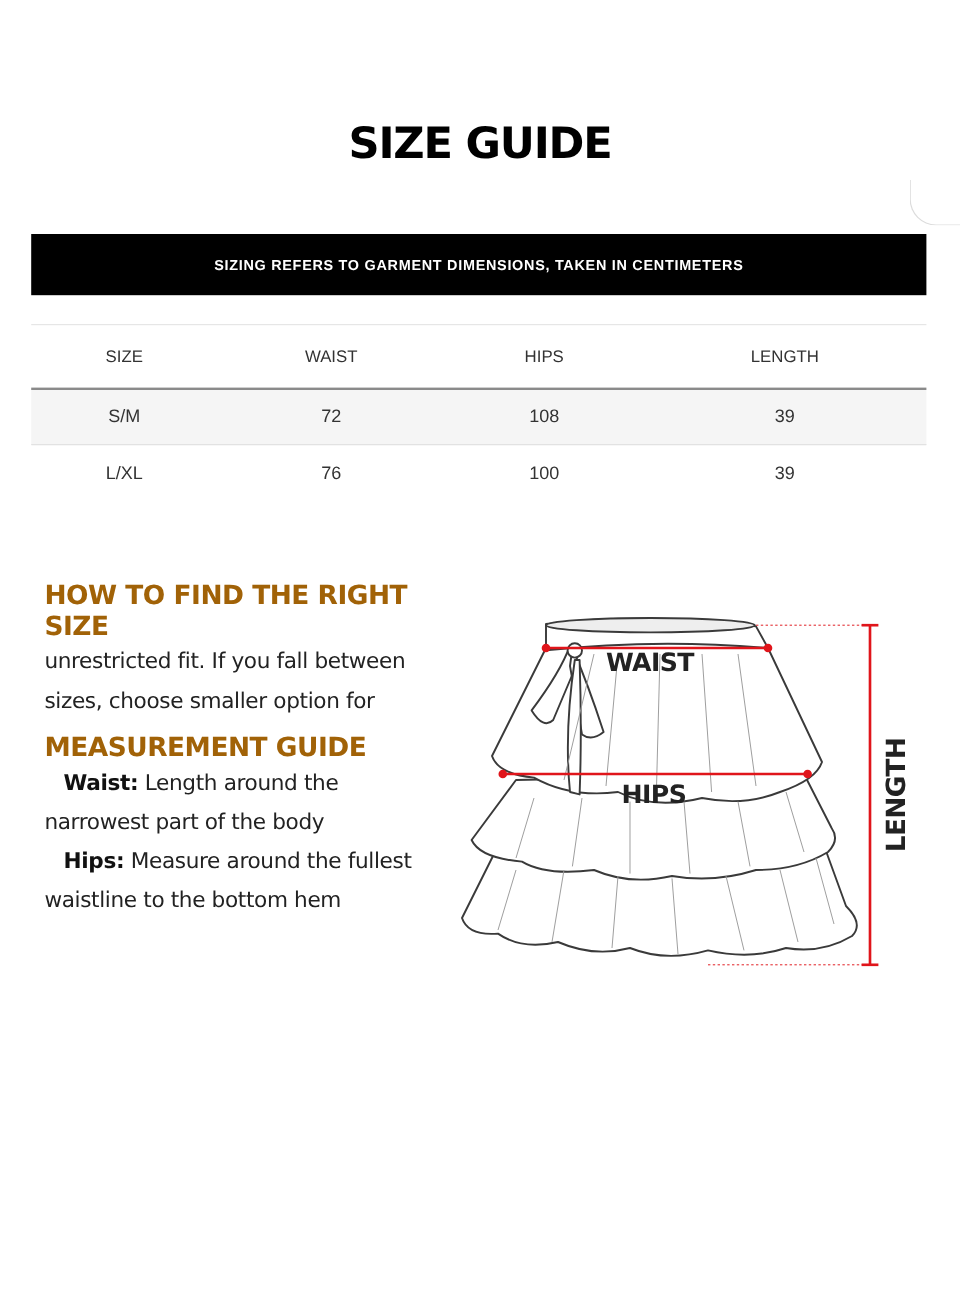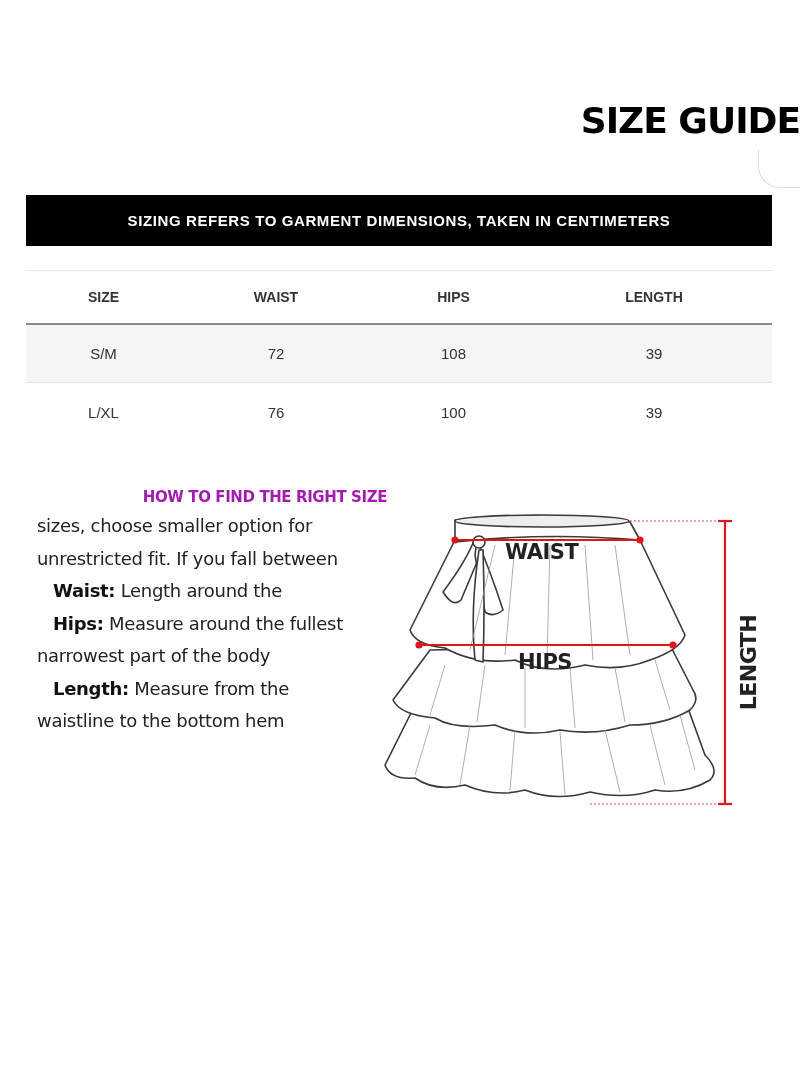--- a/index.html
+++ b/index.html
@@ -6,49 +6,49 @@
     html, body { width: 800px; height: 1091px; background: #ffffff; overflow: hidden; }
     body { position: relative; font-family: "Liberation Sans", sans-serif; color: #111; }
 
     .corner-curve {
       position: absolute; left: 758px; top: 150px; width: 60px; height: 38px;
       border: 1.5px solid #dcdcdc; border-top: none; border-right: none;
       border-bottom-left-radius: 22px;
     }
 
     .title {
-      position: absolute; left: 0; top: 100px; width: 800px; text-align: right;
+      position: absolute; left: 0; top: 100px; width: 800px; text-align: center;
       font-family: "DejaVu Sans", sans-serif; font-weight: bold; font-size: 36px;
       letter-spacing: -1px; color: #000;
     }
 
     .banner {
       position: absolute; left: 26px; top: 195px; width: 746px; height: 51px;
       background: #000; color: #fff; display: flex; align-items: center; justify-content: center;
-      font-family: "Liberation Sans", sans-serif; font-weight: bold; font-size: 15px; letter-spacing: 0.6px;
+      font-family: "Liberation Sans", sans-serif; font-weight: bold; font-size: 12px; letter-spacing: 0.6px;
     }
 
     .size-table {
       position: absolute; left: 26px; top: 270px; width: 746px;
       border-top: 1px solid #e6e6e6;
     }
-    .row { display: flex; align-items: center; height: 58px; font-size: 15px; color: #333; }
-    .row.header { height: 54px; font-weight: bold; font-size: 14px; color: #333; border-bottom: 2px solid #8a8a8a; }
+    .row { display: flex; align-items: center; height: 46px; font-size: 15px; color: #333; }
+    .row.header { height: 54px; font-weight: normal; font-size: 14px; color: #333; border-bottom: 2px solid #8a8a8a; }
     .row.alt { background: #f5f5f5; border-bottom: 1px solid #e2e2e2; }
     .cell { text-align: center; }
     .c0 { width: 155px; }
     .c1 { width: 190px; }
     .c2 { width: 165px; }
     .c3 { width: 236px; }
 
     .left-col {
       position: absolute; left: 37px; top: 484px; width: 350px;
       font-family: "DejaVu Sans", sans-serif; color: #1a1a1a;
     }
-    .left-col h3 { font-size: 15px; font-weight: bold; letter-spacing: -0.4px; line-height: 26px; color: #a21caf; text-align: right; }
+    .left-col h3 { font-size: 22px; font-weight: bold; letter-spacing: -0.4px; line-height: 26px; color: #a16207; }
     .left-col p { font-size: 18px; line-height: 32.5px; letter-spacing: -0.3px; color: #222; }
     .left-col .guide { margin-top: 10px; }
     .left-col b { font-weight: bold; color: #111; margin-left: 16px; }
 
     .diagram { position: absolute; left: 375px; top: 500px; width: 400px; height: 320px; }
     .diagram svg { width: 100%; height: 100%; }
     .diag-label {
       position: absolute; font-family: "DejaVu Sans", sans-serif; font-weight: bold;
       color: #222; font-size: 21px; letter-spacing: -0.5px;
     }
@@ -84,27 +84,27 @@
   <div class="row">
     <div class="cell c0">L/XL</div>
     <div class="cell c1">76</div>
     <div class="cell c2">100</div>
     <div class="cell c3">39</div>
   </div>
 </div>
 
 <div class="left-col">
   <h3>HOW TO FIND THE RIGHT SIZE</h3>
+  <p>unrestricted fit. If you fall between</p>
   <p>sizes, choose smaller option for</p>
-  <p>unrestricted fit. If you fall between</p>
 
+  <h3 class="guide">MEASUREMENT GUIDE</h3>
   <p><b>Waist:</b><span> Length around the</span></p>
+  <p>narrowest part of the body</p>
   <p><b>Hips:</b><span> Measure around the fullest</span></p>
-  <p>narrowest part of the body</p>
-  <p><b>Length:</b><span> Measure from the</span></p>
   <p>waistline to the bottom hem</p>
 </div>
 
 <div class="diagram">
   <svg viewBox="0 0 400 320">
     <g fill="#fff" stroke="#3a3a3a" stroke-width="1.6" stroke-linejoin="round">
 
       <path d="M40,205 L10,265 Q15,280 40,278 Q60,292 90,285 Q120,298 150,290 Q180,302 215,292 Q250,300 280,290 Q310,295 335,280 Q345,270 330,255 L310,200 Z"></path>
 
       <path d="M55,150 L18,200 Q25,215 60,218 Q80,230 120,225 Q150,238 185,230 Q220,236 255,225 Q290,225 315,210 Q325,200 318,190 L295,145 Z"></path>

